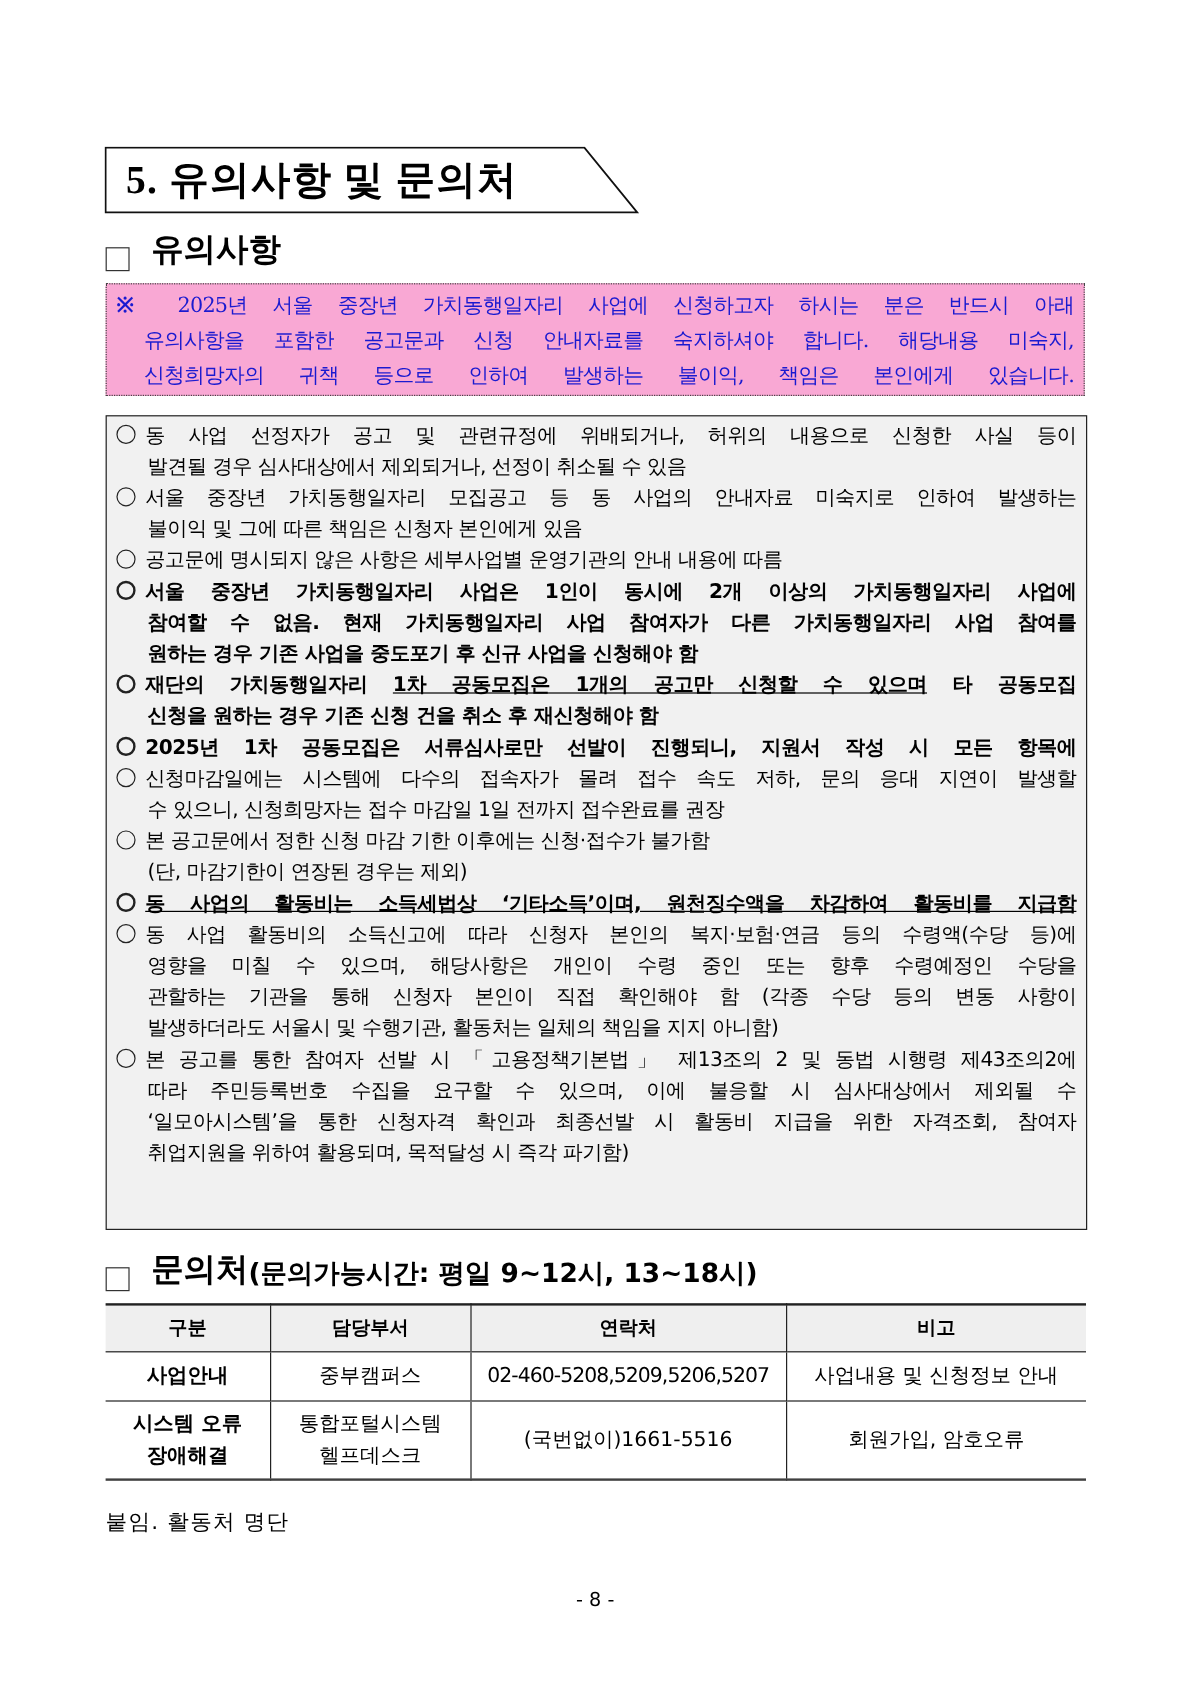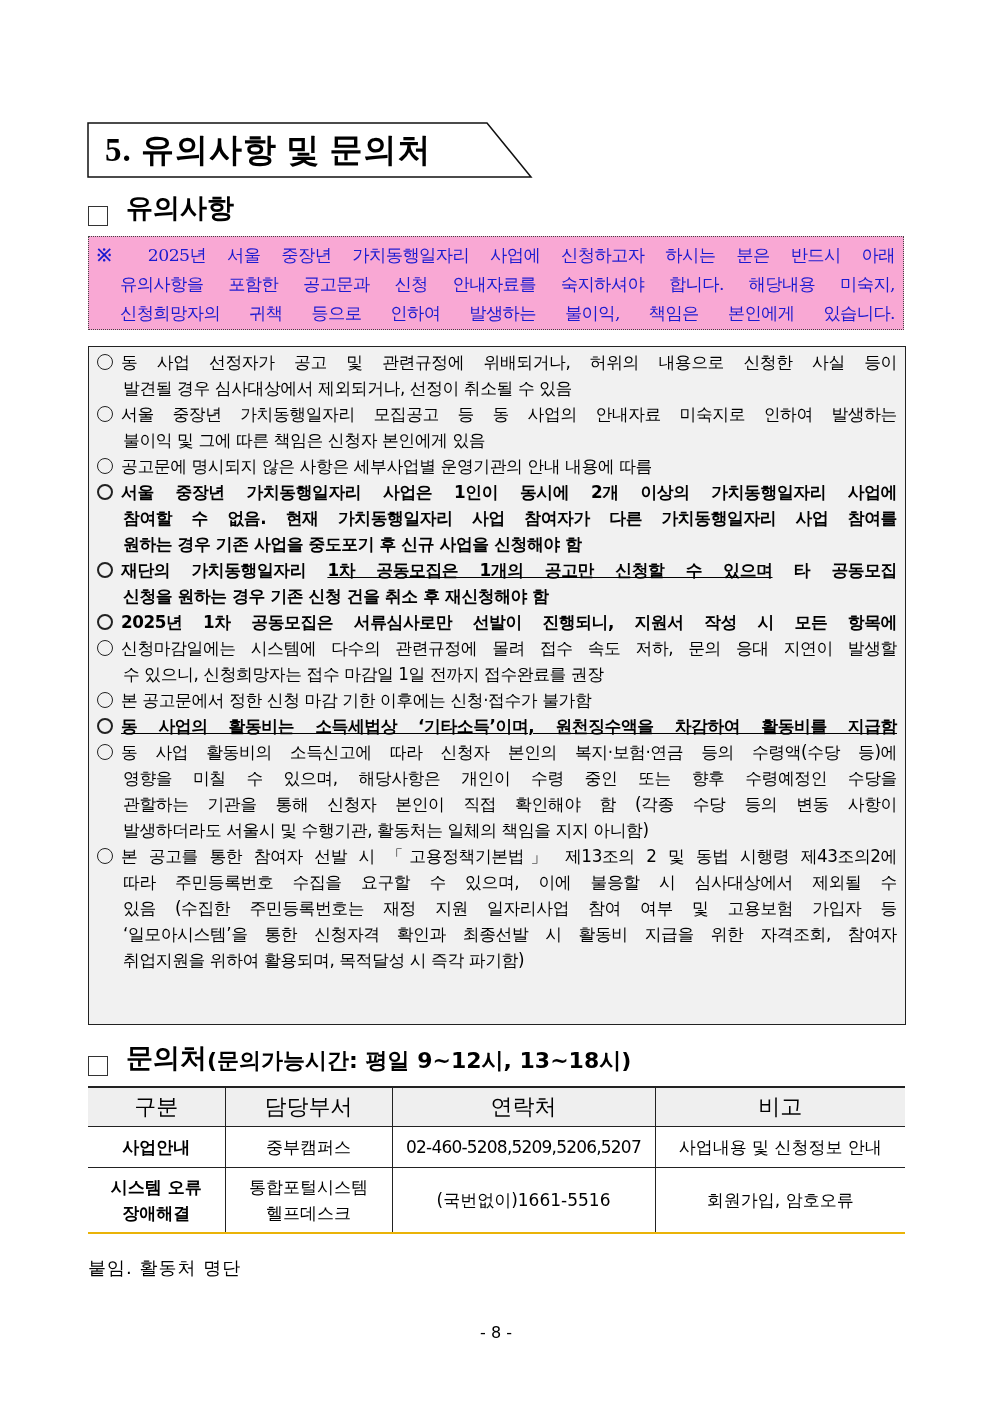--- a/index.html
+++ b/index.html
@@ -26,23 +26,23 @@
   .item.bold { font-weight:bold; }
   .bullet { display:inline-block; width:16px; height:16px; border:1.3px solid #222; border-radius:50%; box-sizing:border-box; vertical-align:-2px; margin-right:8px; }
   .item.bold .bullet { border-width:2px; }
   .ul { text-decoration:underline; }
 
   .contact-table { position:absolute; left:88px; top:1086px; width:817px; border-collapse:collapse; font-size:17px; }
   .contact-table th, .contact-table td { border-left:1px solid #222; border-right:1px solid #222; text-align:center; padding:0 2px; }
   .contact-table th:first-child, .contact-table td:first-child { border-left:none; }
   .contact-table th:last-child, .contact-table td:last-child { border-right:none; }
   .contact-table thead tr { border-top:2px solid #222; border-bottom:1px solid #222; background:#efefef; }
-  .contact-table th { font-weight:normal; font-size:22px; height:38px; }
+  .contact-table th { font-weight:bold; font-size:16px; height:38px; }
   .contact-table tbody tr { border-bottom:1px solid #222; }
-  .contact-table tbody tr:last-child { border-bottom:2px solid #eab308; }
+  .contact-table tbody tr:last-child { border-bottom:2px solid #404040; }
   .contact-table td { height:40px; line-height:26px; }
   .contact-table tr.tall td { height:64px; }
   .contact-table td.b { font-weight:bold; }
   .contact-table td.tight { letter-spacing:-0.8px; }
 
   .attach { position:absolute; left:88px; top:1256px; font-size:18px; letter-spacing:1px; }
   .page-num { position:absolute; left:0; width:992px; top:1323px; text-align:center; font-size:16px; }
 </style>
 </head>
 <body>
@@ -93,43 +93,43 @@
   <div class="item bold">
     <div class="row"><span class="bullet"></span><span>재단의 가치동행일자리 </span><span class="ul">1차 공동모집은 1개의 공고만 신청할 수 있으며</span><span> 타 공동모집</span></div>
     <div class="row cont last">신청을 원하는 경우 기존 신청 건을 취소 후 재신청해야 함</div>
   </div>
 
   <div class="item bold">
     <div class="row"><span class="bullet"></span><span>2025년 1차 공동모집은 서류심사로만 선발이 진행되니, 지원서 작성 시 모든 항목에</span></div>
   </div>
 
   <div class="item">
-    <div class="row"><span class="bullet"></span><span>신청마감일에는 시스템에 다수의 관련규정에 몰려 접수 속도 저하, 문의 응대 지연이 발생할</span></div>
+    <div class="row"><span class="bullet"></span><span>신청마감일에는 시스템에 다수의 접속자가 몰려 접수 속도 저하, 문의 응대 지연이 발생할</span></div>
     <div class="row cont last">수 있으니, 신청희망자는 접수 마감일 1일 전까지 접수완료를 권장</div>
   </div>
 
   <div class="item">
     <div class="row last"><span class="bullet"></span><span>본 공고문에서 정한 신청 마감 기한 이후에는 신청·접수가 불가함</span></div>
+    <div class="row cont last">(단, 마감기한이 연장된 경우는 제외)</div>
   </div>
 
   <div class="item bold">
     <div class="row"><span class="bullet"></span><span class="ul">동 사업의 활동비는 소득세법상 ‘기타소득’이며, 원천징수액을 차감하여 활동비를 지급함</span></div>
   </div>
 
   <div class="item">
     <div class="row"><span class="bullet"></span><span>동 사업 활동비의 소득신고에 따라 신청자 본인의 복지·보험·연금 등의 수령액(수당 등)에</span></div>
     <div class="row cont">영향을 미칠 수 있으며, 해당사항은 개인이 수령 중인 또는 향후 수령예정인 수당을</div>
     <div class="row cont">관할하는 기관을 통해 신청자 본인이 직접 확인해야 함 (각종 수당 등의 변동 사항이</div>
     <div class="row cont last">발생하더라도 서울시 및 수행기관, 활동처는 일체의 책임을 지지 아니함)</div>
   </div>
 
   <div class="item">
     <div class="row"><span class="bullet"></span><span>본 공고를 통한 참여자 선발 시 「고용정책기본법」 제13조의 2 및 동법 시행령 제43조의2에</span></div>
     <div class="row cont">따라 주민등록번호 수집을 요구할 수 있으며, 이에 불응할 시 심사대상에서 제외될 수</div>
-    <div class="row cont">있음 (수집한 주민등록번호는 재정 지원 일자리사업 참여 여부 및 고용보험 가입자 등</div>
     <div class="row cont">‘일모아시스템’을 통한 신청자격 확인과 최종선발 시 활동비 지급을 위한 자격조회, 참여자</div>
     <div class="row cont last">취업지원을 위하여 활용되며, 목적달성 시 즉각 파기함)</div>
   </div>
 </div>
 
 <div class="sec-head" style="top:1040px;">
   <span class="sq"></span>
   <span>문의처</span>
   <span class="sub">(문의가능시간: 평일 9~12시, 13~18시)</span>
 </div>

